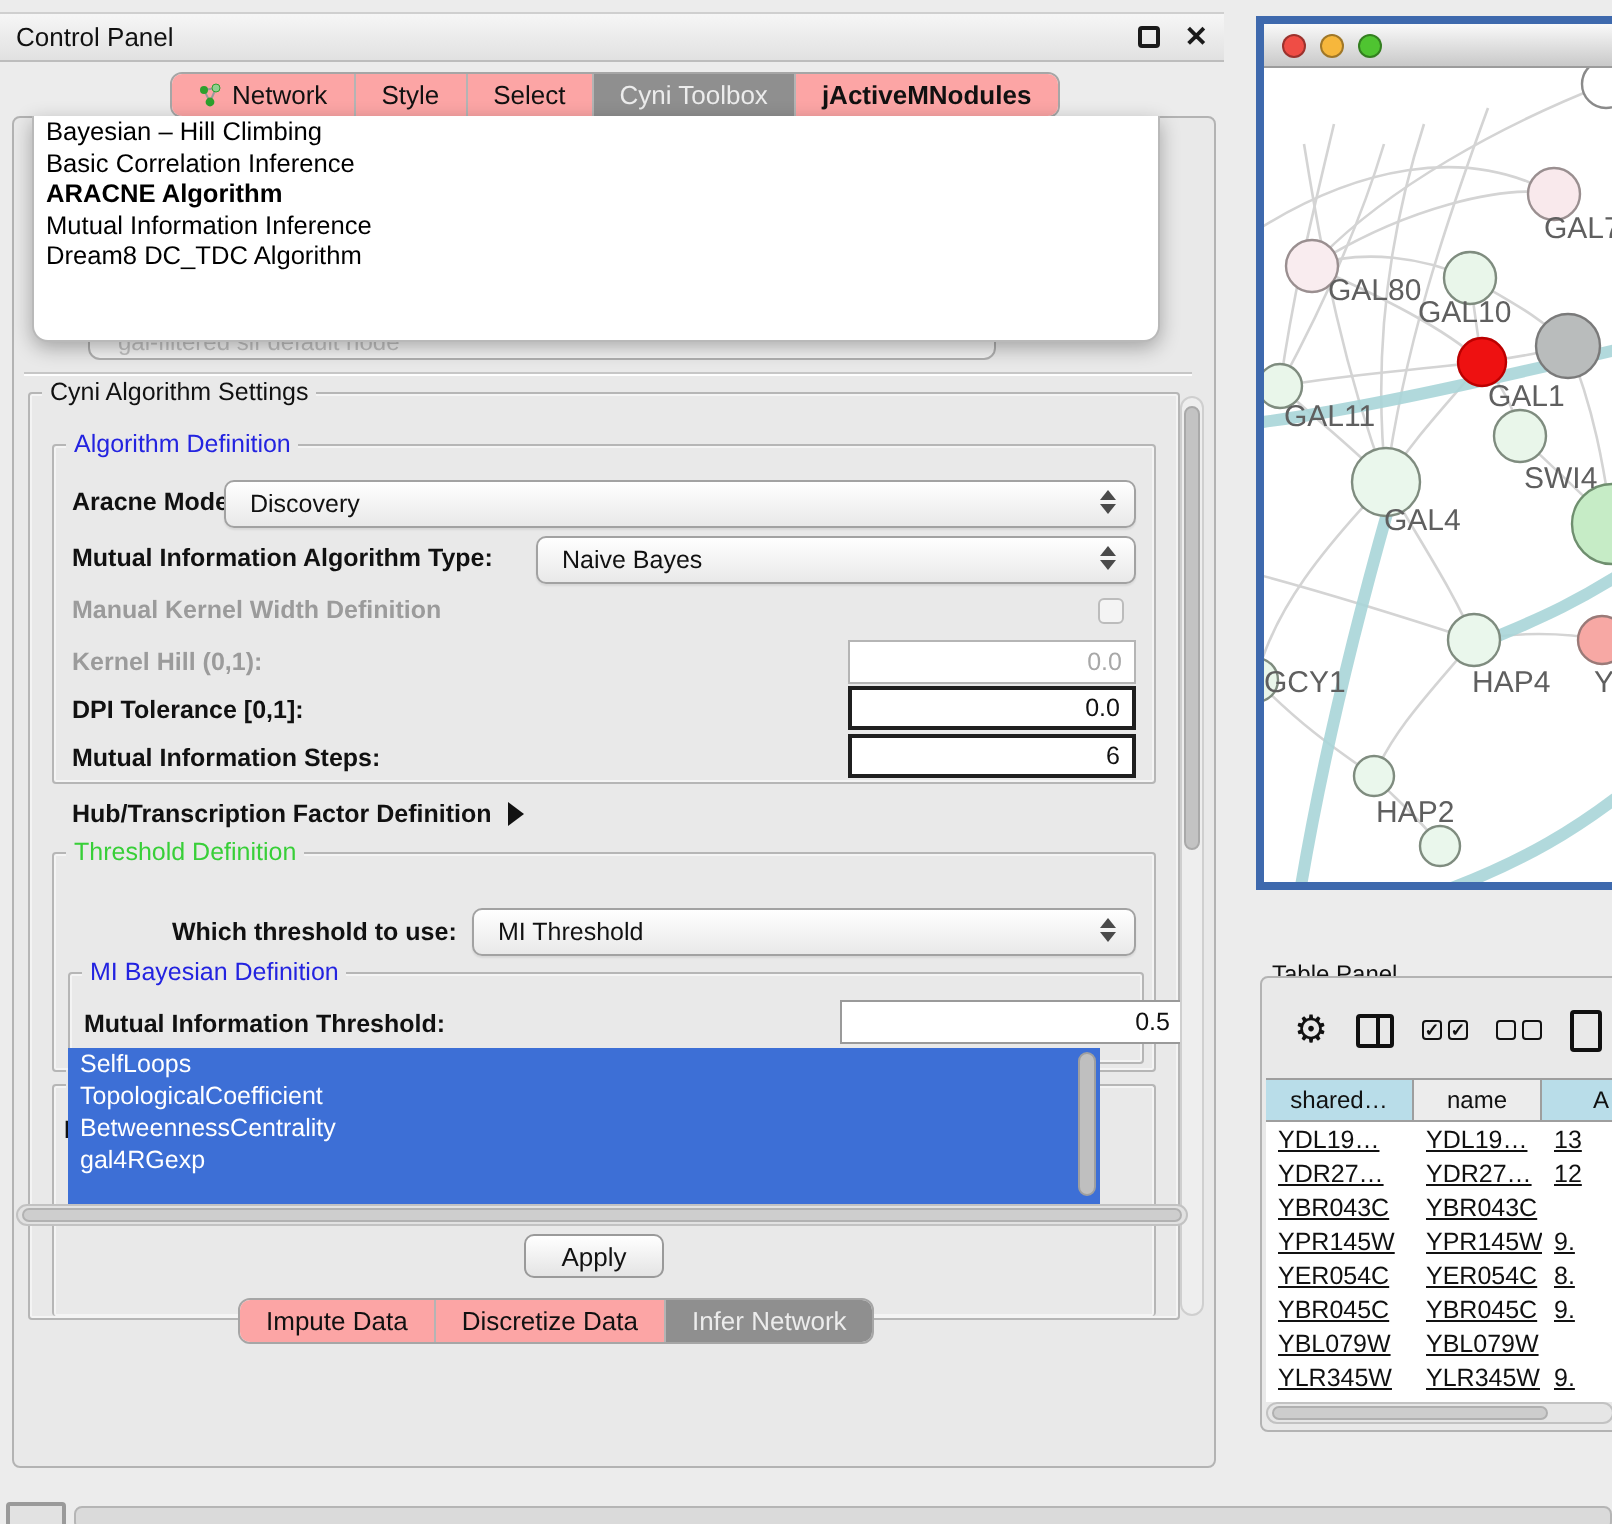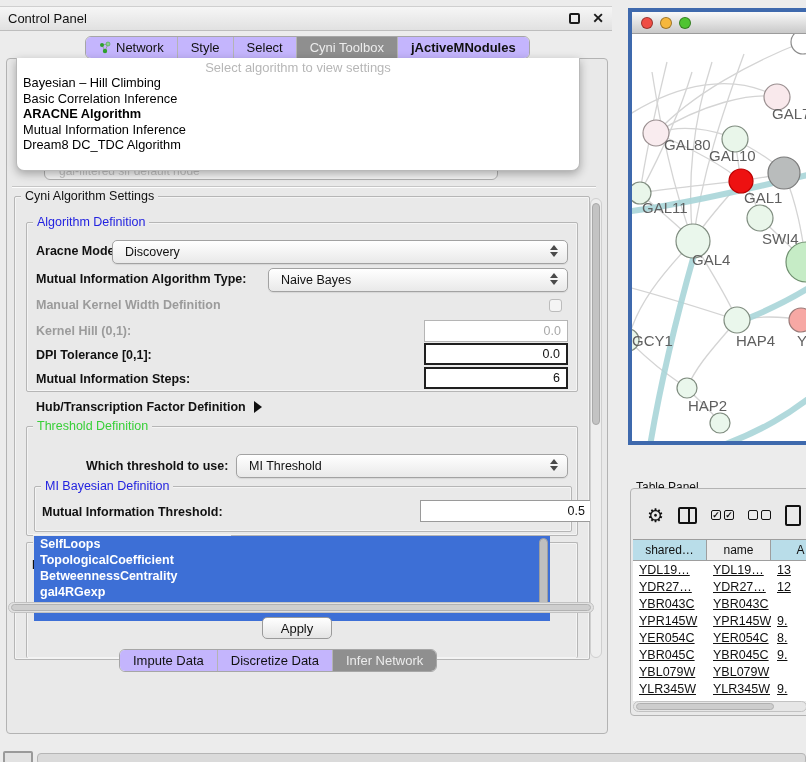--- a/index.html
+++ b/index.html
@@ -10,21 +10,21 @@
   }
   
   .cp-titlebar{position:absolute;left:0;top:6px;width:612px;height:25px;
     background:linear-gradient(#f6f6f6,#e1e1e1);border-top:1px solid #cfcfcf;border-bottom:1px solid #bdbdbd;
     display:flex;align-items:center;padding:0 8px;font-size:13px;}
   .cp-titlebar .sp{flex:1;}
   .float-ic{width:11px;height:11px;border:2px solid #1a1a1a;border-radius:2px;margin-right:12px;}
   .close-ic{font-size:14px;font-weight:bold;color:#1a1a1a;line-height:11px;}
   .tabrow{position:absolute;left:85px;top:36px;height:23px;display:flex;
     background:#fbfbfb;border:1px solid #a6a6a6;border-radius:6px;overflow:hidden;}
-  .seg{display:flex;align-items:center;gap:5px;padding:0 13px;font-size:13px;border-right:1px solid #b4b4b4;background:#c4b5fd;}
+  .seg{display:flex;align-items:center;gap:5px;padding:0 13px;font-size:13px;border-right:1px solid #b4b4b4;background:#fca5a5;}
   .seg:last-child{border-right:none;}
   .seg.sel{background:#8f8f8f;color:#ececec;}
   .seg.boldseg{font-weight:bold;}
   .cp-body{position:absolute;left:6px;top:58px;width:602px;height:676px;background:#e9e9e9;
     border:1px solid #b3b3b3;border-radius:4px;}
   
   .combo-sliver{position:absolute;left:44px;top:150px;width:454px;height:30px;background:#f4f4f4;
     border:1px solid #b0b0b0;border-radius:6px;z-index:5;overflow:hidden;}
   .combo-sliver span{position:absolute;left:14px;bottom:1px;font-size:12px;color:#c2c2c2;}
   
@@ -52,21 +52,21 @@
   .combo .arrows i{display:block;width:0;height:0;border-left:4px solid transparent;border-right:4px solid transparent;}
   .combo .arrows i.up{border-bottom:5px solid #4a4a4a;}
   .combo .arrows i.dn{border-top:5px solid #4a4a4a;}
   .tfield{position:absolute;height:22px;background:#fff;font-size:12.5px;display:flex;align-items:center;justify-content:flex-end;padding-right:6px;}
   .tf-black{border:2px solid #1f1f1f;}
   .tf-gray{border:1px solid #b5b5b5;color:#a8a8a8;}
   .tf-thin{border:1px solid #9a9a9a;}
   .cbx{position:absolute;width:13px;height:13px;border:1px solid #bcbcbc;border-radius:3px;background:#f4f4f4;}
   .tri-r{display:inline-block;width:0;height:0;border-top:6px solid transparent;border-bottom:6px solid transparent;border-left:8px solid #111;margin-left:8px;}
   .tri-d{display:inline-block;width:0;height:0;border-left:6px solid transparent;border-right:6px solid transparent;border-top:8px solid #111;margin-left:6px;vertical-align:middle;}
-  .attr-list{position:absolute;left:34px;top:536px;width:516px;height:85px;background:#3d6fd6;overflow:hidden;font-weight:bold;}
+  .attr-list{position:absolute;left:34px;top:524px;width:516px;height:85px;background:#3d6fd6;overflow:hidden;}
   .attr-item{height:16px;line-height:16px;color:#fff;font-size:12.5px;padding-left:6px;white-space:nowrap;}
   .attr-sb{position:absolute;right:2px;top:2px;width:9px;height:72px;background:#bfbfbf;border:1px solid #9f9f9f;border-radius:5px;}
   .hscroll{position:absolute;left:8px;top:602px;width:586px;height:11px;background:#e2e2e2;border:1px solid #c2c2c2;border-radius:6px;}
   .hscroll .thumb{position:absolute;left:2px;top:1px;right:2px;height:7px;background:#cecece;border:1px solid #b2b2b2;border-radius:5px;}
   .apply-btn{position:absolute;left:262px;top:617px;width:70px;height:22px;background:linear-gradient(#ffffff,#e4e4e4);
     border:1px solid #9a9a9a;border-radius:5px;font-size:13px;display:flex;align-items:center;justify-content:center;}
   .btabrow{position:absolute;left:119px;top:649px;height:23px;display:flex;background:#fbfbfb;border:1px solid #a6a6a6;border-radius:6px;overflow:hidden;}
   
   .net-win{position:absolute;left:628px;top:8px;width:182px;height:437px;
     border:4px solid #3e69ad;border-right:none;background:#fff;overflow:hidden;}
@@ -134,21 +134,20 @@
       </div>
     </div>
 
   <div class="cp-body"></div>
 
   <div class="combo-sliver">
     <span>gal-filtered sif default node</span>
   </div>
 
   <div class="algo-overlay">
-    <div class="algo-ph">Select algorithm to view settings</div>
     <div id="algo-list">
         <div class="algo-item">Bayesian – Hill Climbing</div>
         <div class="algo-item">Basic Correlation Inference</div>
         <div class="algo-item bold">ARACNE Algorithm</div>
         <div class="algo-item">Mutual Information Inference</div>
         <div class="algo-item">Dream8 DC_TDC Algorithm</div>
       </div>
   </div>
 
   <div class="groove"></div>

